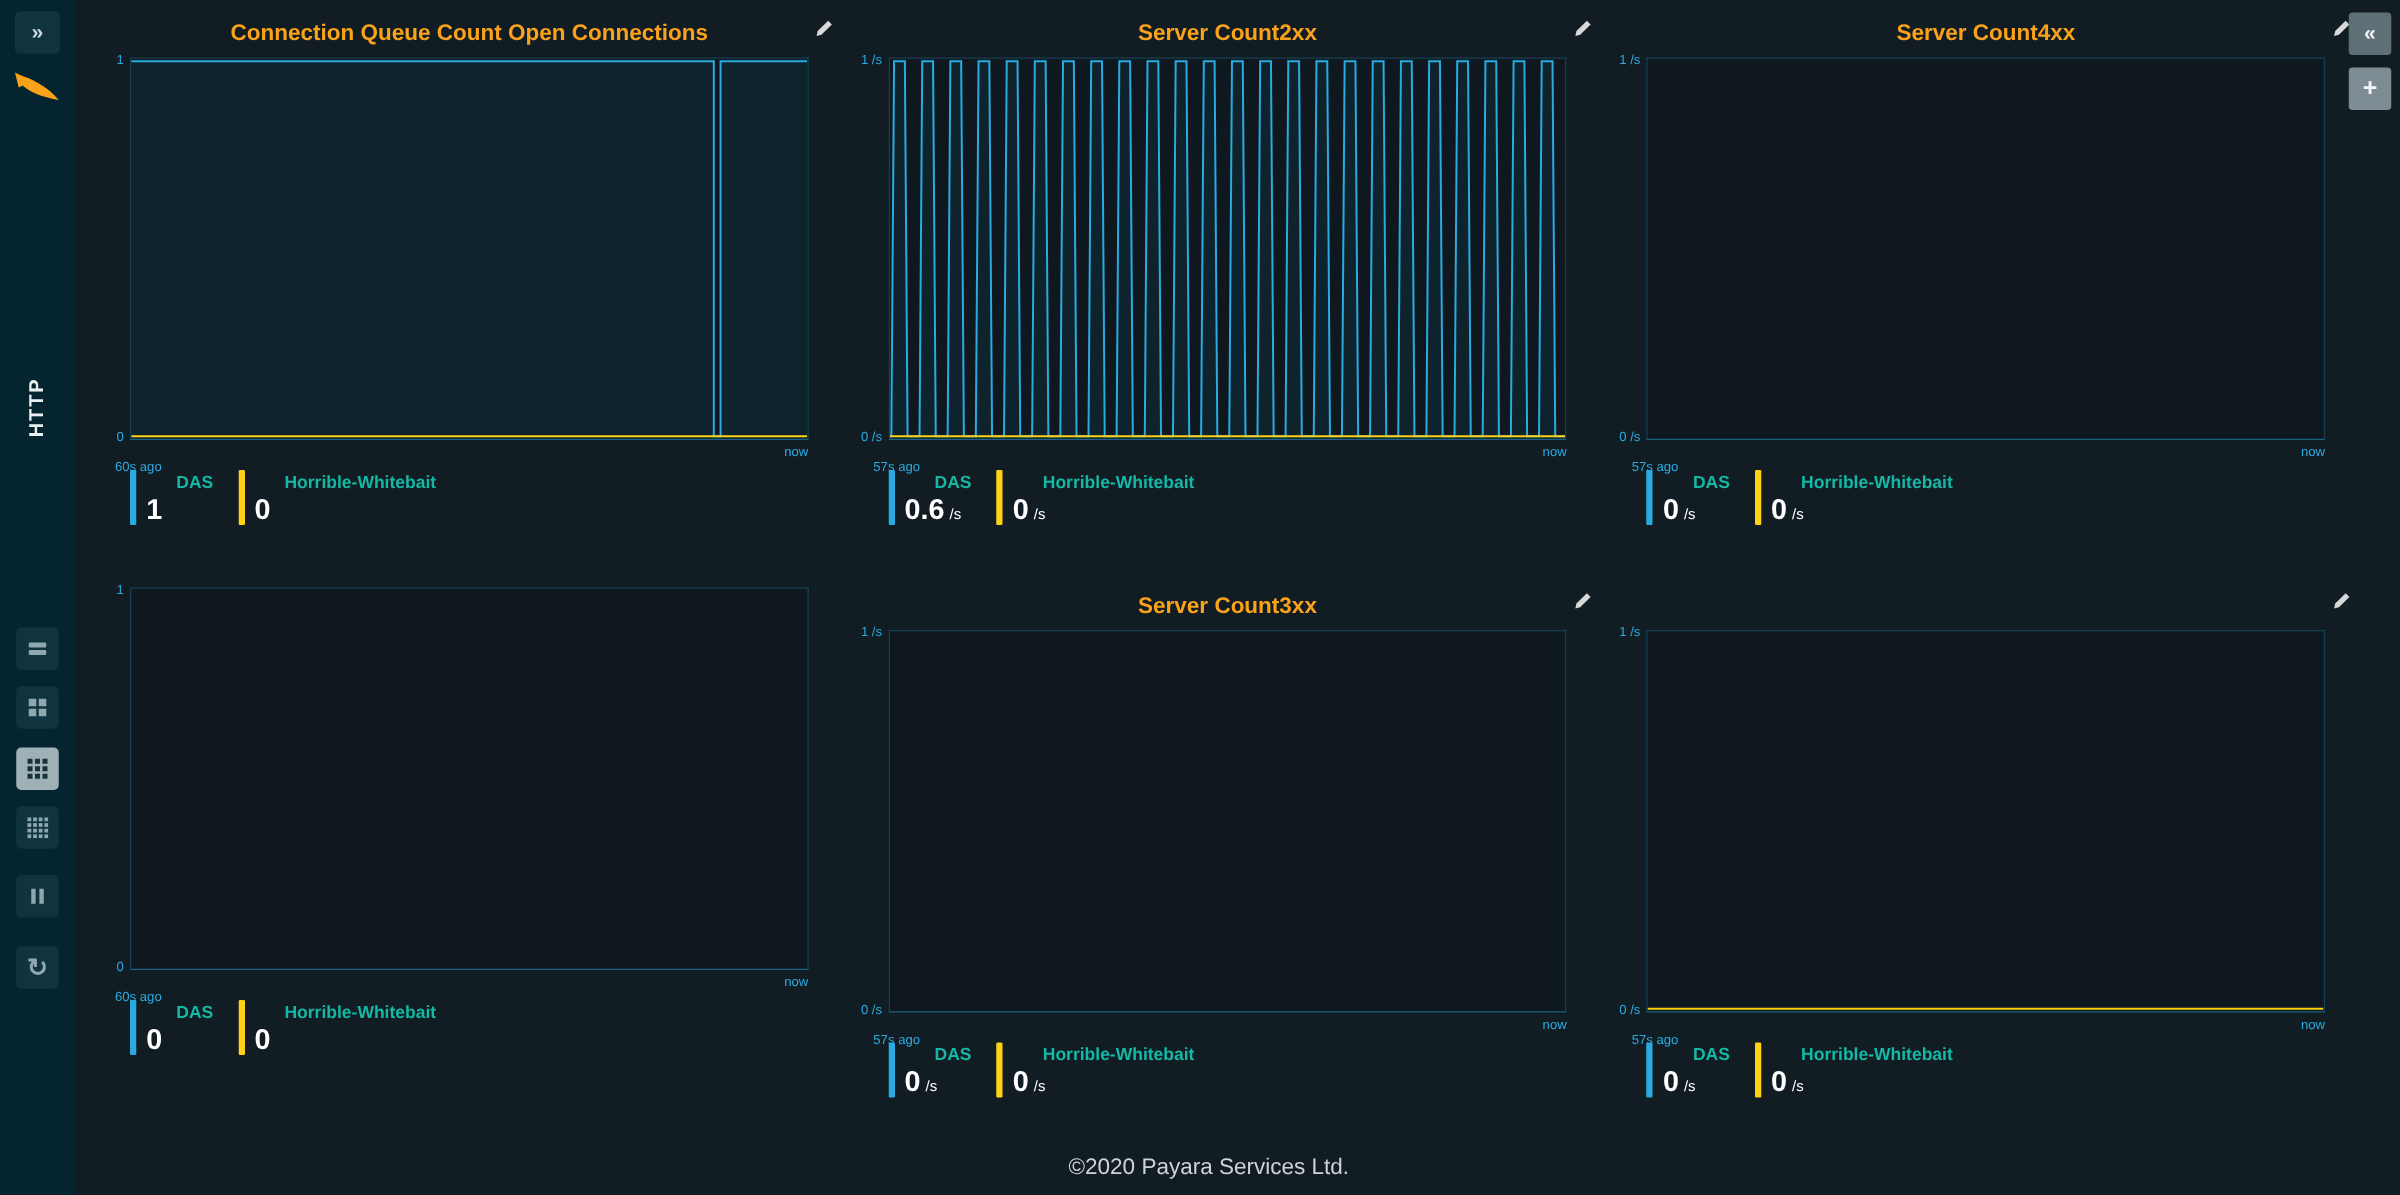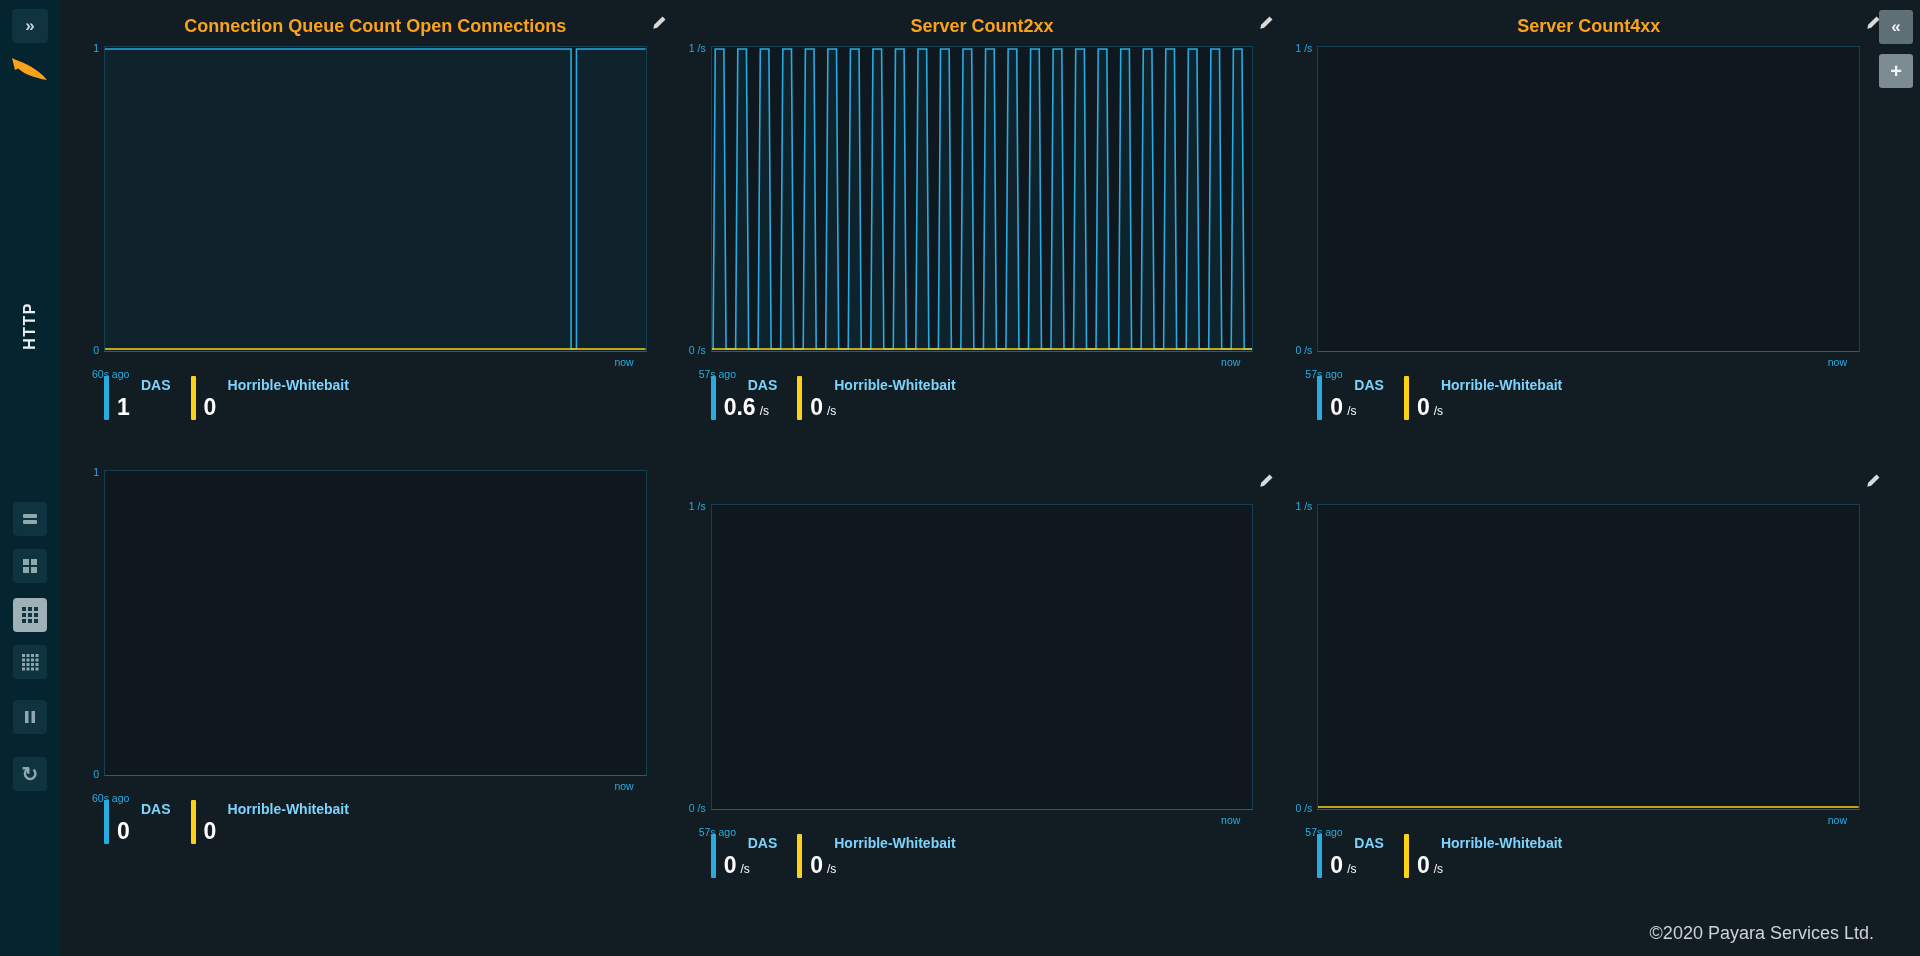--- a/index.html
+++ b/index.html
@@ -23,43 +23,43 @@
 
   
   .rightbar { position:relative; flex:none; width:46px; height:100%; }
   .rail-btn { position:absolute; left:5px; width:34px; height:34px; border:none; border-radius:3px;
               color:#f2f5f6; font-size:17px; font-weight:bold; cursor:pointer;
               display:flex; align-items:center; justify-content:center; }
   .collapse-btn { top:10px; background:#5f6f76; }
   .add-btn { top:54px; background:#7d8c92; font-size:20px; }
 
   
-  .main { flex:1; height:100%; display:flex; flex-direction:column; padding-top:12px;align-items:flex-end; }
+  .main { flex:1; height:100%; display:flex; flex-direction:column; padding-top:12px; }
   .grid { display:grid; grid-template-columns:repeat(3,1fr); column-gap:64px; row-gap:44px;
           padding:0 14px 0 44px; }
 
   .panel { display:flex; flex-direction:column; }
   .panel-head { position:relative; height:34px; }
   .panel-title { text-align:center; color:#f9a21a; font-size:18px; font-weight:bold; line-height:28px; }
   .edit-btn { position:absolute; right:-24px; top:1px; width:22px; height:22px;
               background:none; border:none; cursor:pointer; padding:0; }
 
   .plot-wrap { position:relative; }
   svg.plot { display:block; width:100%; height:306px; background:#0e181e;
              border:1px solid rgba(41,171,226,0.28); border-bottom-color:rgba(41,171,226,0.5); }
   .ylab { position:absolute; right:calc(100% + 5px); color:#29abe2; font-size:10.5px; white-space:nowrap; }
   .ylab.top { top:-4px; } .ylab.bot { bottom:-4px; }
   .xrow { position:relative; height:20px; color:#29abe2; font-size:10.5px; }
   .xlab.left  { position:absolute; left:-12px; top:16px; }
-  .xlab.right { position:absolute; right:13px; top:4px; }
+  .xlab.right { position:absolute; right:0; top:4px; }
 
   .legend { display:flex; gap:20px; margin-top:4px; height:50px; }
   .legend-item { display:flex; gap:8px; }
   .bar { width:5px; height:44px; border-radius:1px; background:#888; }
-  .lname { color:#7dd3fc; font-size:14px; font-weight:bold; line-height:17px; margin-top:1px;padding-left:24px; }
+  .lname { color:#14b8a6; font-size:14px; font-weight:bold; line-height:17px; margin-top:1px;padding-left:24px; }
   .lval  { color:#ffffff; font-size:23px; font-weight:bold; line-height:27px;
            display:flex; align-items:baseline; }
   .unit  { font-size:12px; font-weight:normal; margin-left:4px; }
 
   .footer { margin-top:auto; text-align:center; color:#cdd3d6; font-size:18px; padding:8px 0 12px; }
 </style>
 </head>
 <body>
 
 <aside class="sidebar">
@@ -305,20 +305,21 @@
             <span>0</span>
             <span class="unit"></span>
           </div>
         </div>
       </div>
     </div>
   </section>
 
   <section class="panel">
     <div class="panel-head">
+      <h2 class="panel-title">Server Count3xx</h2>
       <button class="edit-btn">
         <svg width="15" height="15" viewBox="0 0 14 14">
           <path d="M9.8 1.4 L12.6 4.2 L4.8 12 L1.2 12.8 L2 9.2 Z" fill="#d9d9d9"></path>
         </svg>
       </button>
     </div>
     <div class="plot-wrap">
       <span class="ylab top">1 /s</span>
       <span class="ylab bot">0 /s</span>
       <svg class="plot" viewBox="0 0 1000 300" preserveAspectRatio="none"></svg>

